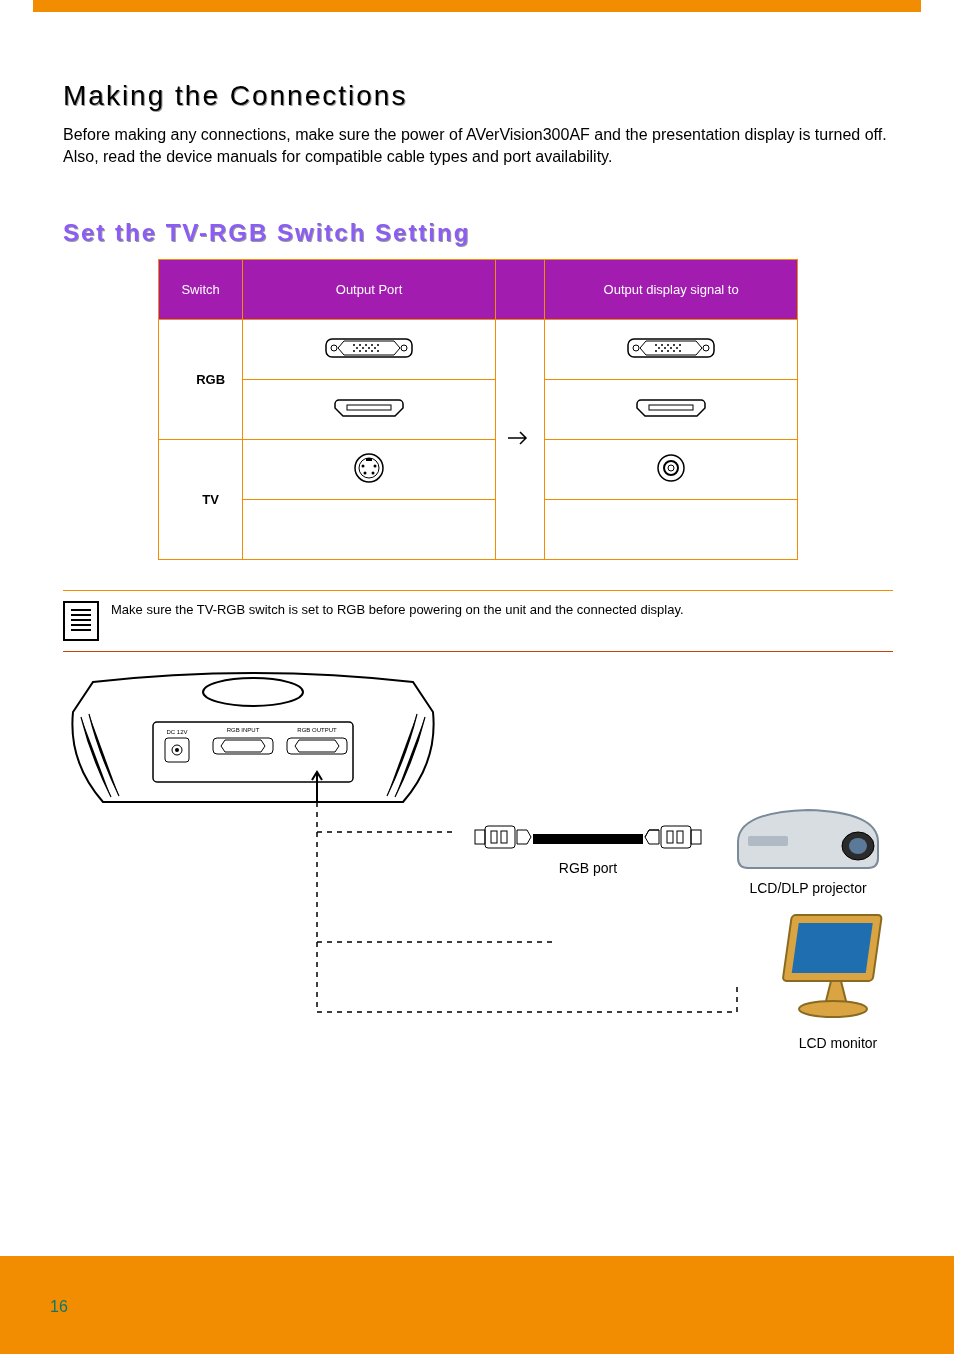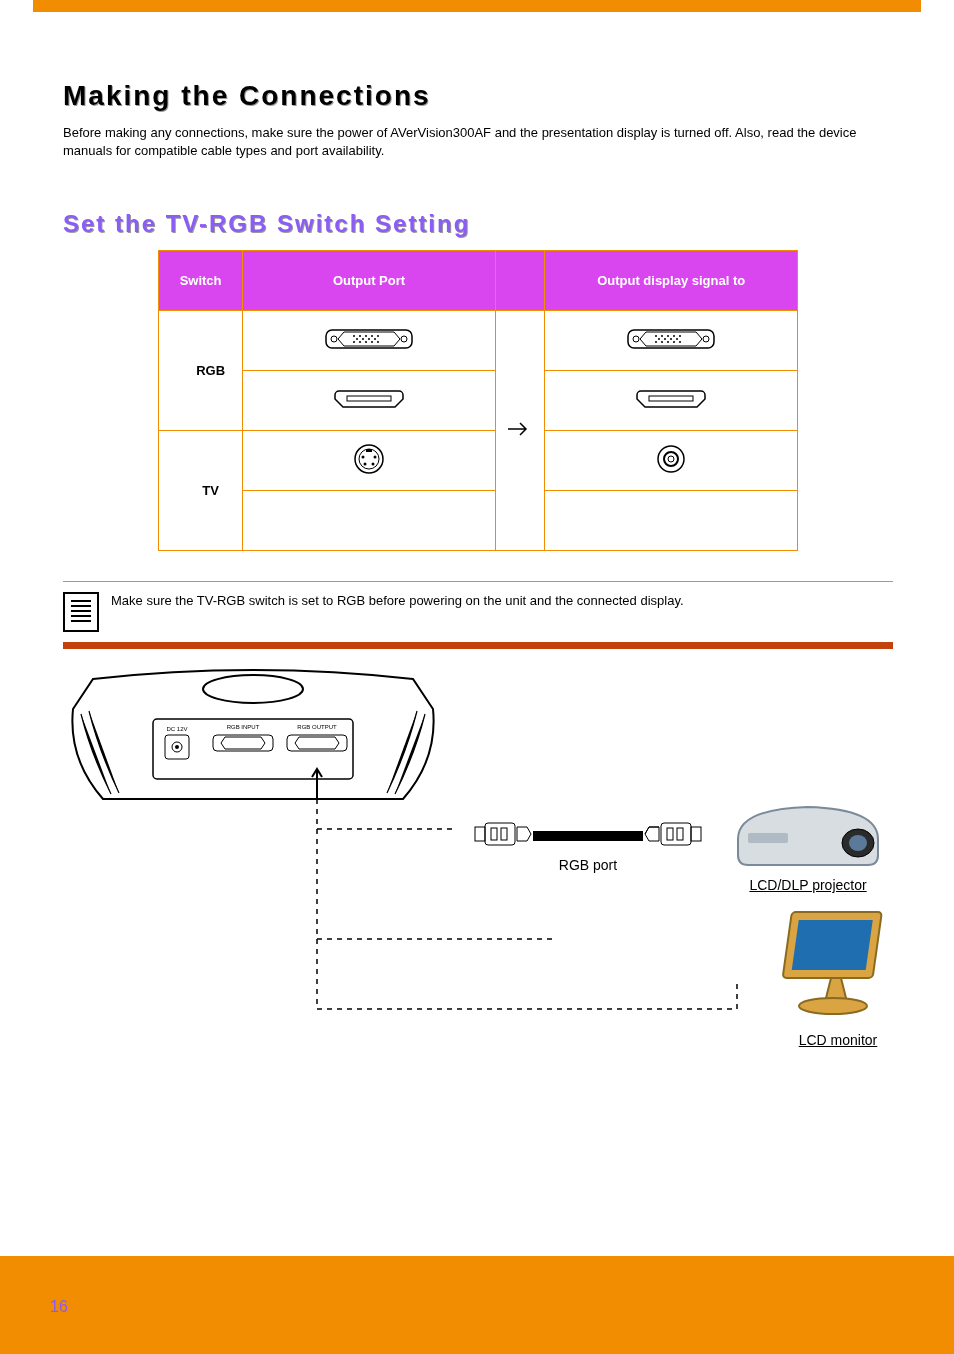--- a/index.html
+++ b/index.html
@@ -24,27 +24,27 @@
 
   .content {
     position: absolute;
     left: 63px;
     top: 80px;
     width: 830px;
   }
 
   h1 {
     font-size: 28px;
-    font-weight: bold;
+    font-weight: normal;
     letter-spacing: 2px;
     color: #000;
     text-shadow: 1px 1px 0 #999;
     margin-bottom: 12px;
   }
-  .after-h1 { font-size: 13px; line-height: 1.4; margin-bottom: 50px; }
+  .after-h1 { font-size: 16px; line-height: 1.4; margin-bottom: 50px; }
 
   h2 {
     font-size: 24px;
     font-weight: bold;
     letter-spacing: 2px;
     color: #8b5cf6;
     text-shadow: 1px 1px 0 #999;
     margin-bottom: 12px;
   }
   .after-h2 { font-size: 13px; line-height: 1.4; margin-bottom: 30px; }
@@ -54,30 +54,30 @@
     width: 640px;
     margin: 0 auto 30px auto;
     font-size: 13px;
   }
   .switch-table th, .switch-table td {
     border: 1px solid #f28c00;
     padding: 6px 8px;
     vertical-align: middle;
   }
   .switch-table thead th {
-    background: #d946ef;
+    background: #a21caf;
     color: #ffffff;
-    font-weight: bold;
+    font-weight: normal;
     height: 28px;
   }
   .switch-table .label-col { width: 80px; text-align:center; }
   .switch-table .port-col { width:240px; text-align:center; height:60px;margin-top:24px; }
   .switch-table .row-label { font-weight:bold; text-align:center;padding-left:28px; }
 
-  .note-block { border-top:1px solid #f28c00; border-bottom:7px solid #c2410c; padding:10px 0; margin-bottom:20px; display:flex; gap:12px; align-items:flex-start;}
+  .note-block { border-top:1px solid #f28c00; border-bottom:1px solid #c2410c; padding:10px 0; margin-bottom:20px; display:flex; gap:12px; align-items:flex-start;}
   .note-block .note-icon { width:36px; height:40px; border:2px solid #000; position:relative;}
   .note-block .note-icon::before { content:""; position:absolute; left:6px; top:6px; width:20px; height:2px; background:#000; box-shadow: 0 5px 0 #000, 0 10px 0 #000, 0 15px 0 #000, 0 20px 0 #000;}
   .note-block .note-text { font-size:13px; line-height:1.4; flex:1;}
 
   .diagram {
     position:relative;
     width:830px;
     height:380px;
   }
 
@@ -88,37 +88,37 @@
   .device-rear svg { width:100%; height:100%; }
 
   .rgb-cable { position:absolute; left:390px; top:150px; width:270px; text-align:center; }
   .cable-line { height:10px; width:110px; background:#000; display:inline-block; vertical-align:middle; margin:0 -4px;}
   .vga-plug { display:inline-block; vertical-align:middle; }
   .cable-label { font-size:14px; margin-top:4px; }
 
   .dlp-proj { position:absolute; left:660px; top:130px; width:170px; text-align:center; }
   .crt-mon { position:absolute; left:490px; top:218px; width:150px; text-align:center; }
   .lcd-mon { position:absolute; left:700px; top:235px; width:150px; text-align:center; }
-  .device-label { font-size:14px; margin-top:4px;text-decoration:underline; }
+  .device-label { font-size:14px; margin-top:4px; }
 
   
   .dashed-lines { position:absolute; left:0; top:0; width:830px; height:380px; pointer-events:none;}
 
   
   .bottom-bar {
     position:absolute;
     left:0; bottom:0;
     width:954px;
     height:98px;
     background:#f28c00;
   }
   .page-num {
     position:absolute;
     left:50px; bottom:38px;
-    color:#8b5cf6;
+    color:#0f766e;
     font-size:16px;
   }
 
   
   .port-vga, .port-hdmi, .port-svideo, .port-rca { display:inline-block; }
 </style>
 </head>
 <body>
 
 <div class="top-strip"></div>

